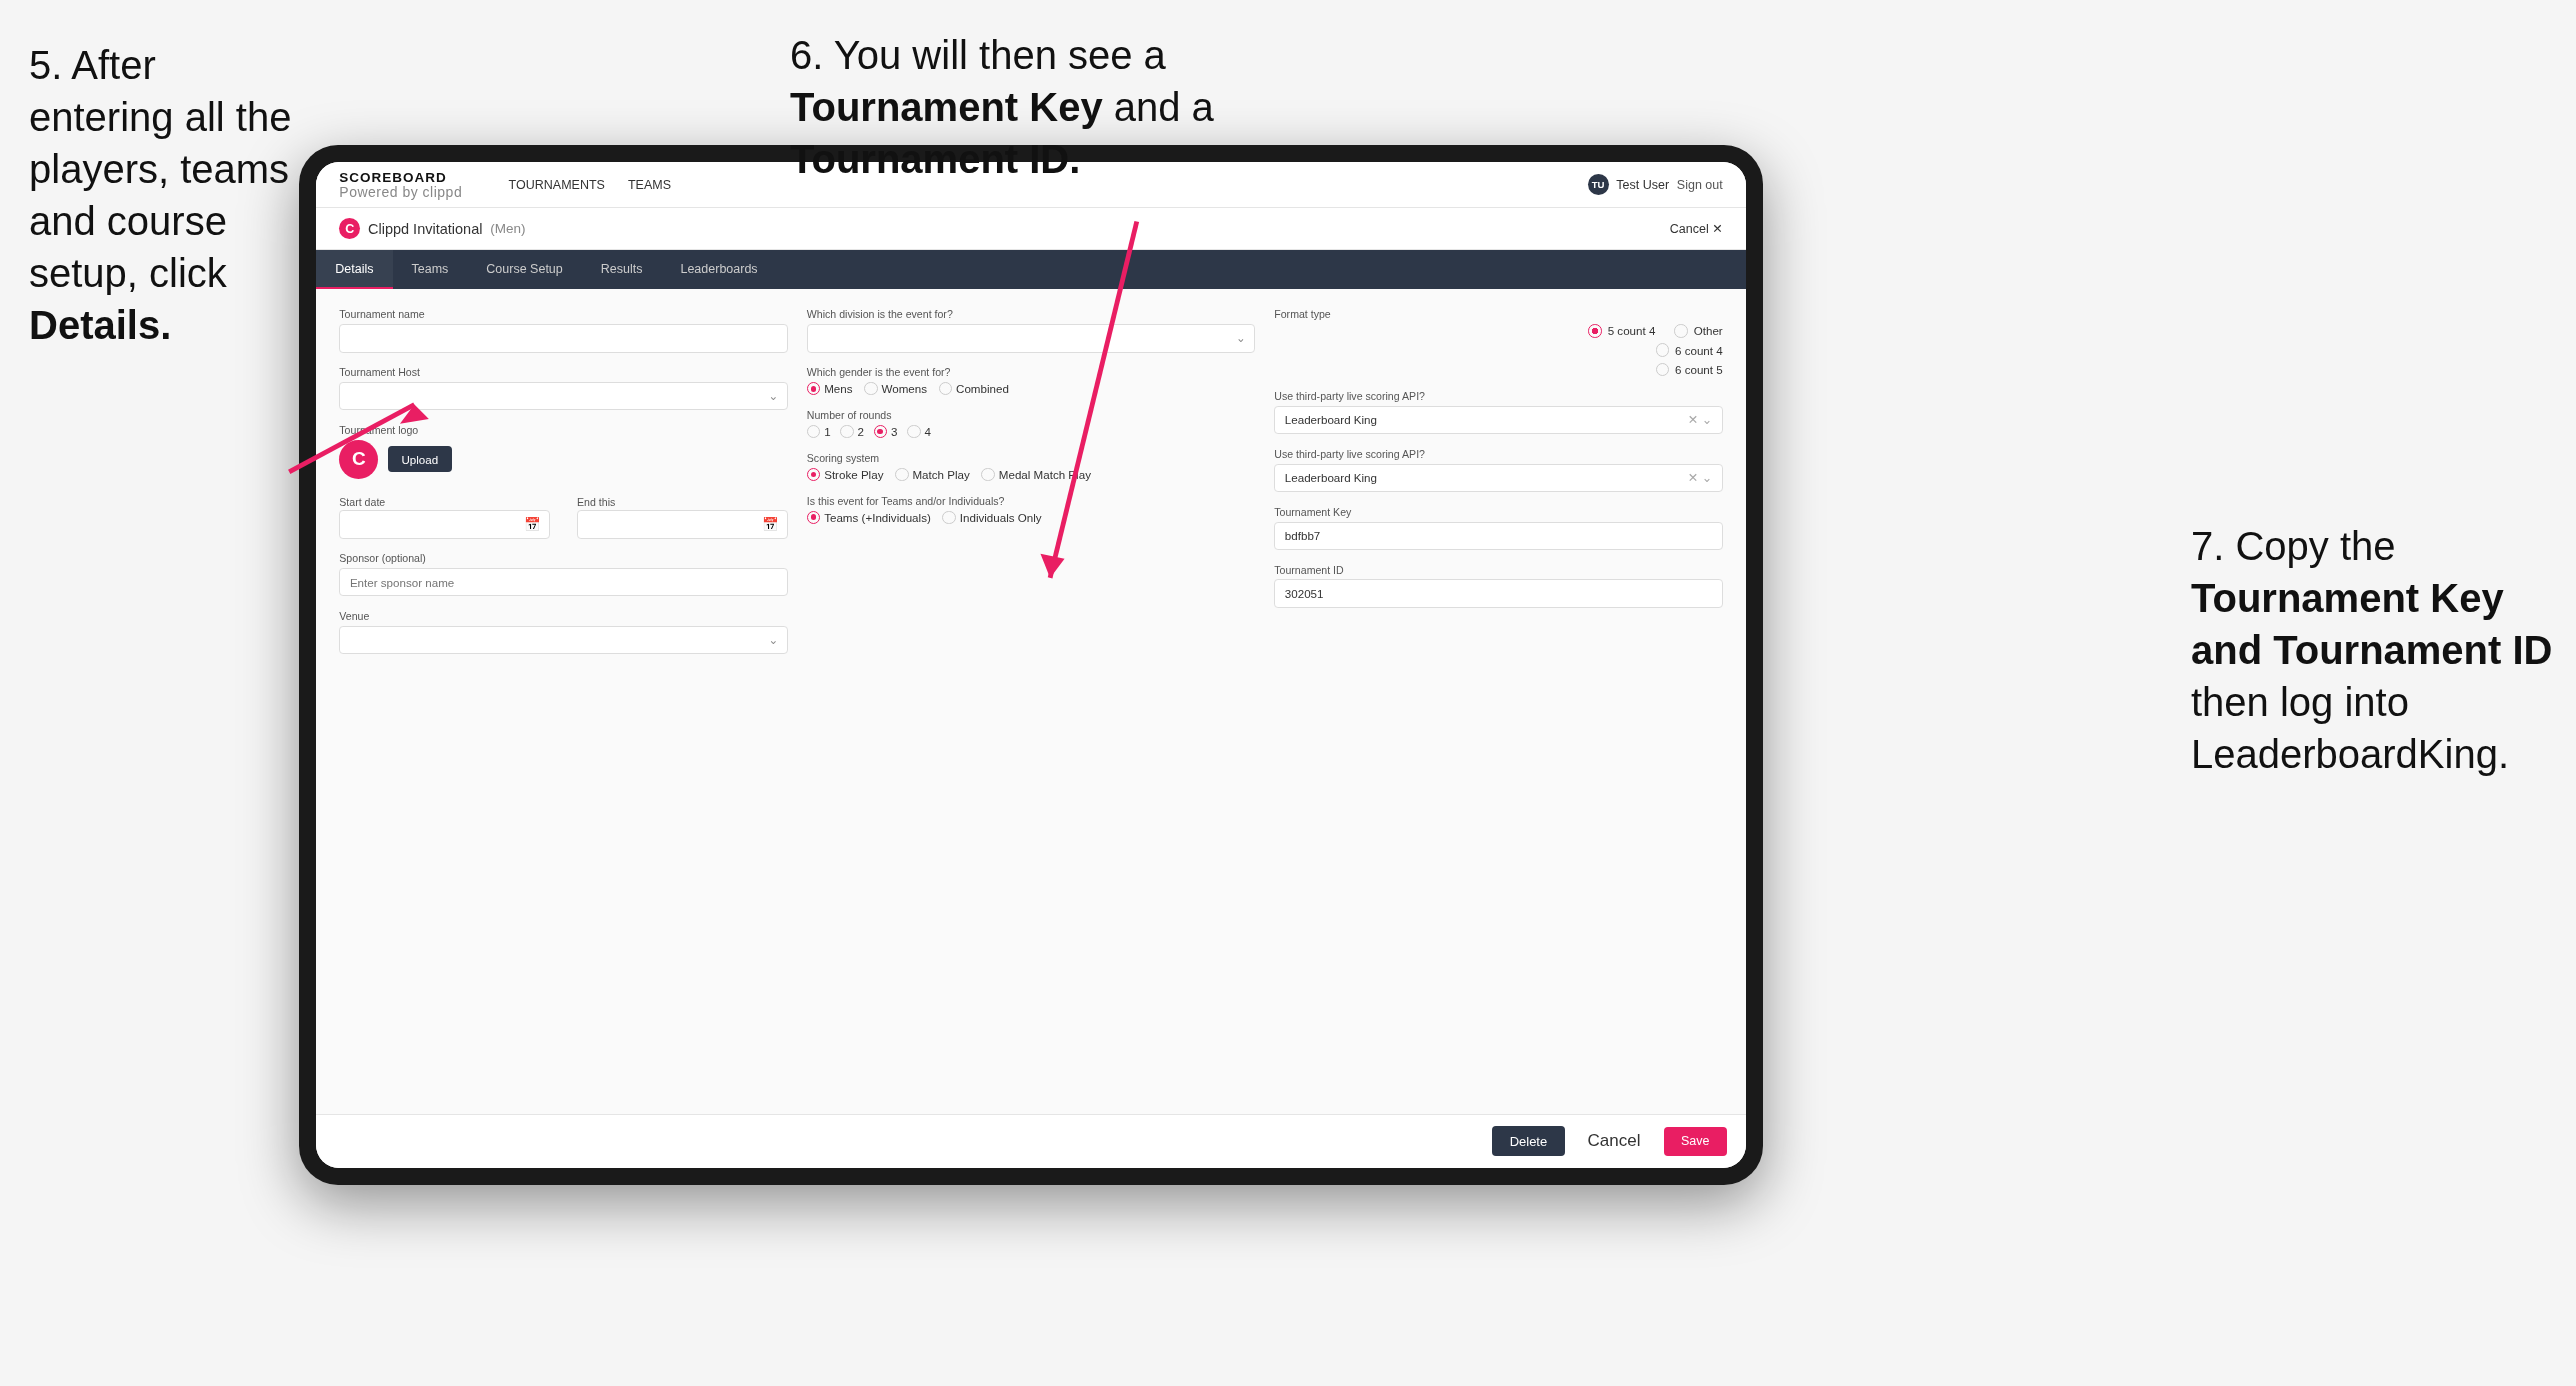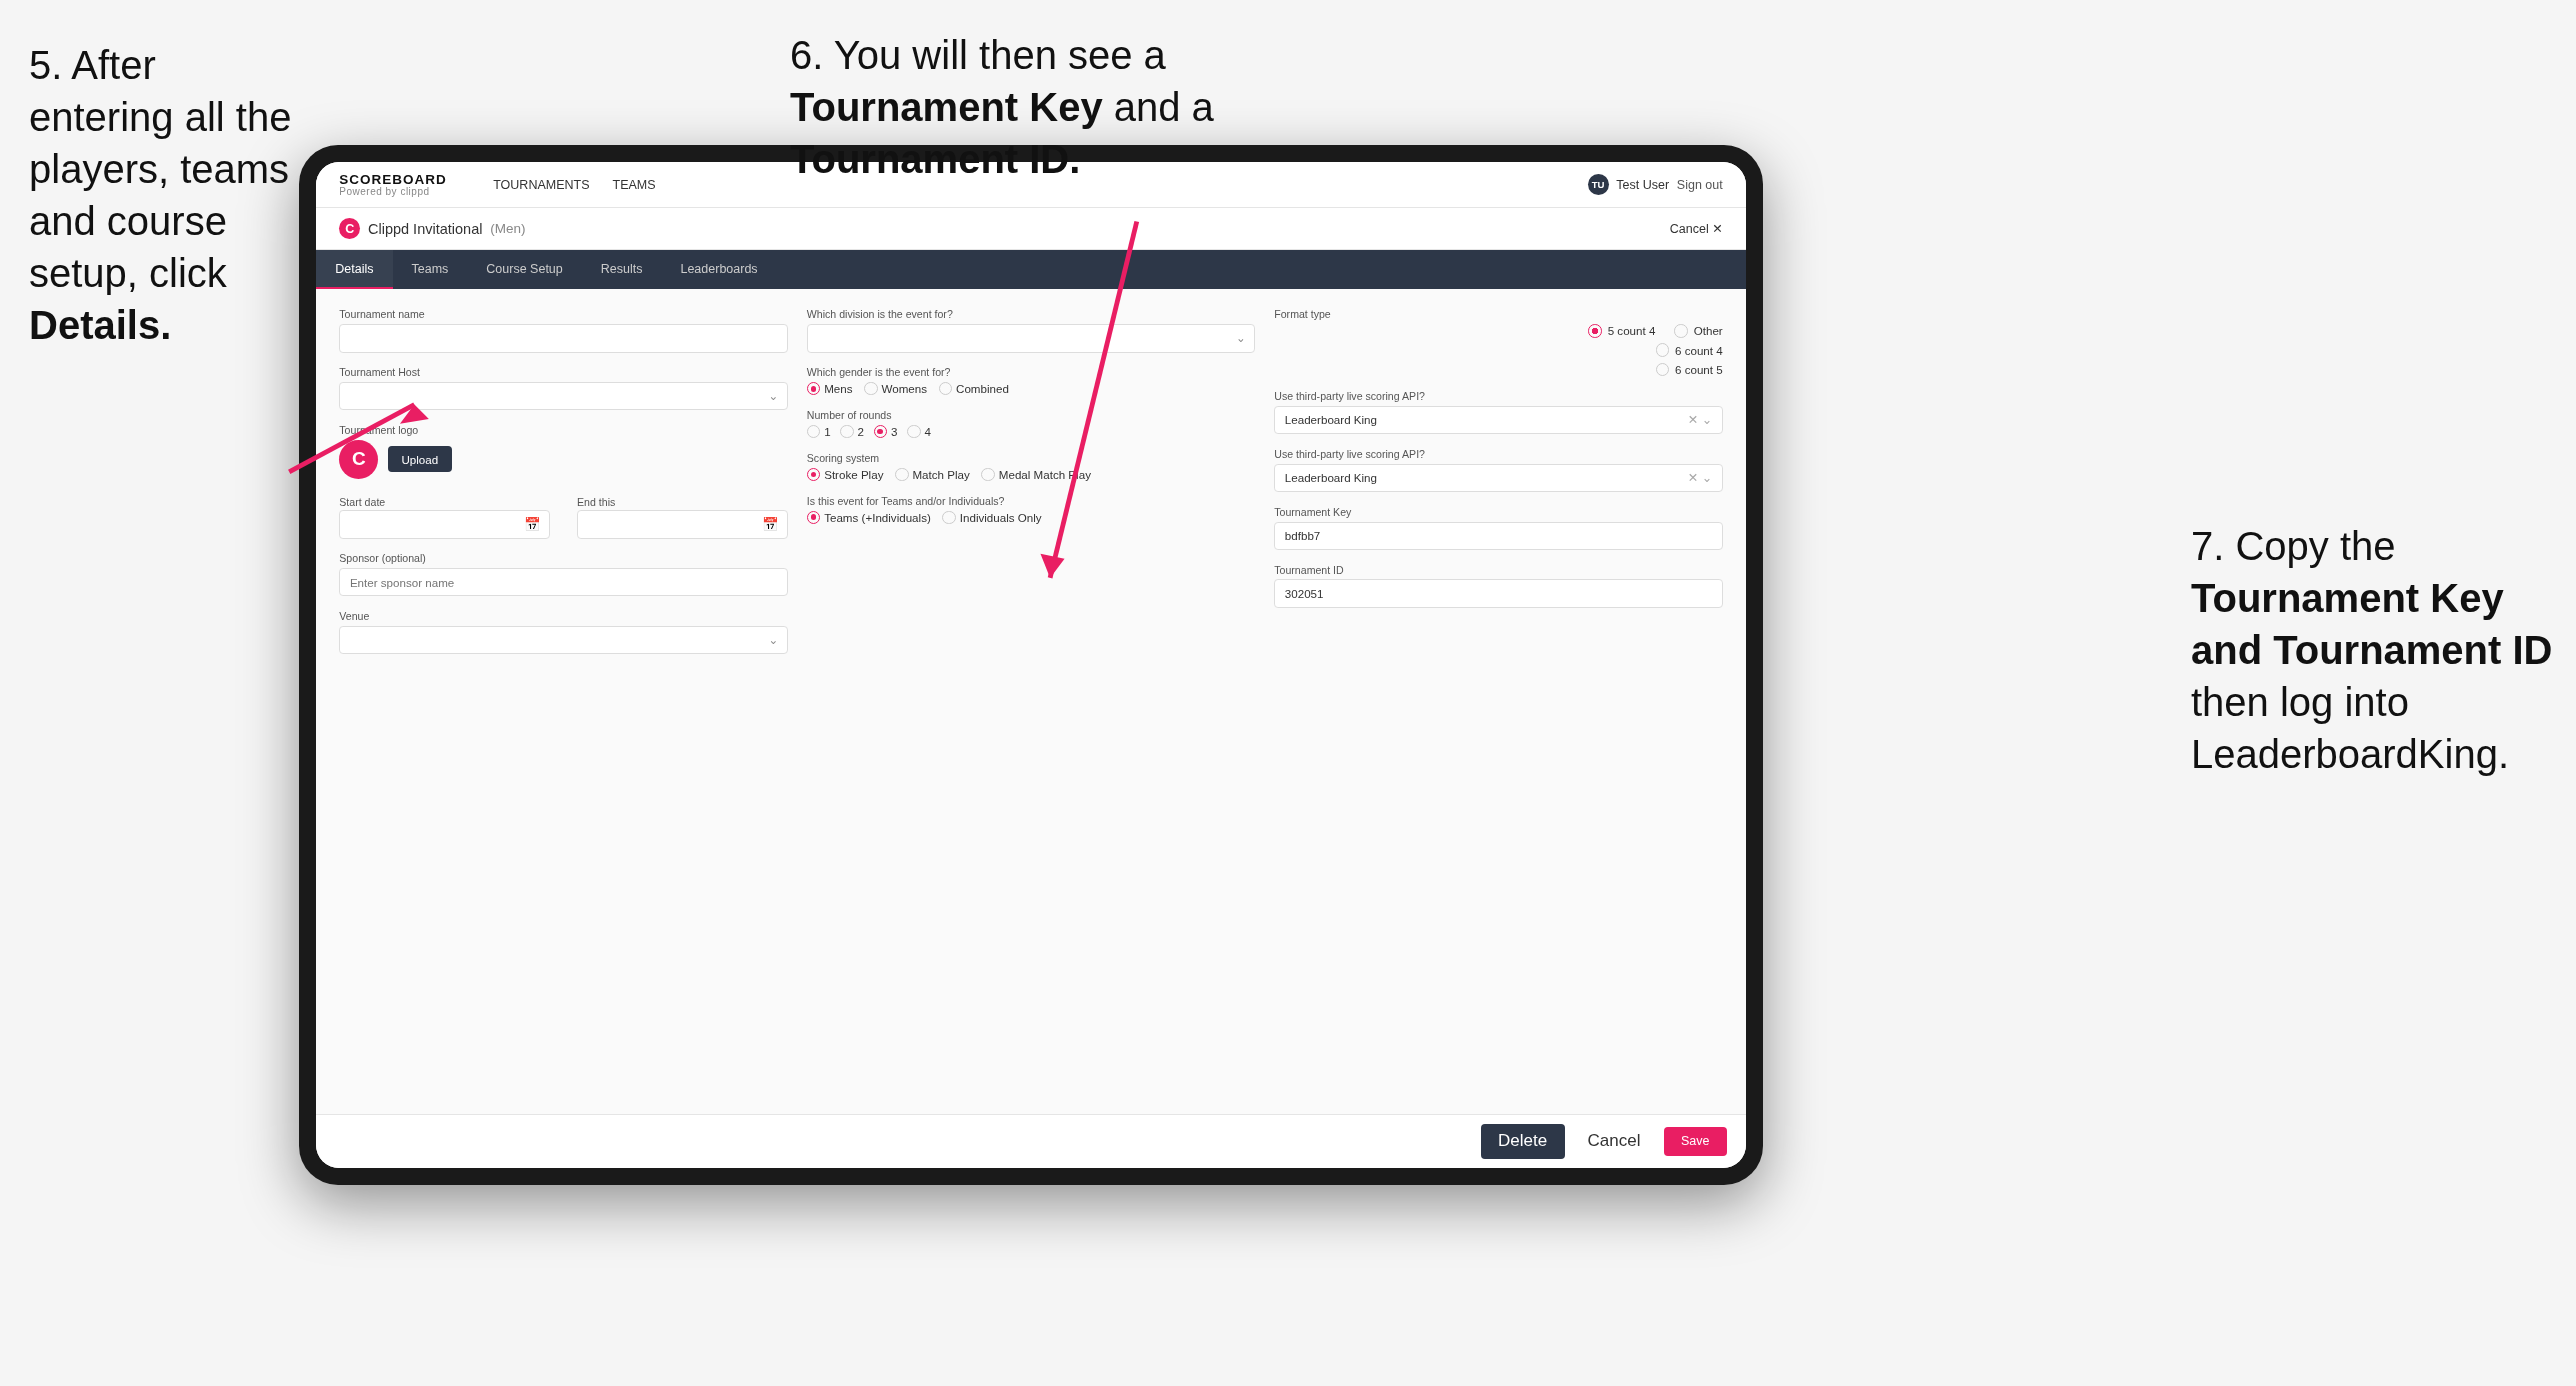--- a/index.html
+++ b/index.html
@@ -88,21 +88,21 @@
       flex-direction: column;
       line-height: 1;
     }
     .brand-name {
       font-size: 13.5px;
       font-weight: 800;
       letter-spacing: 1px;
       color: #111;
     }
     .brand-sub {
-      font-size: 10px;
+      font-size: 14px;
       color: #888;
       letter-spacing: 0.5px;
     }
 
     .nav-links {
       display: flex;
       gap: 23px;
       margin-left: 15.4px;
     }
     .nav-link {
@@ -407,21 +407,21 @@
       padding: 0 19px;
       gap: 9.6px;
       flex-shrink: 0;
     }
     .btn-delete {
       background: #2d3748;
       color: white;
       border: none;
       padding: 7.7px 17.3px;
       border-radius: 3.9px;
-      font-size: 17px;
+      font-size: 13px;
       font-weight: 500;
       cursor: pointer;
     }
     .btn-cancel {
       background: transparent;
       color: #333;
       border: none;
       padding: 7.7px 13.5px;
       border-radius: 3.9px;
       font-size: 17px;

